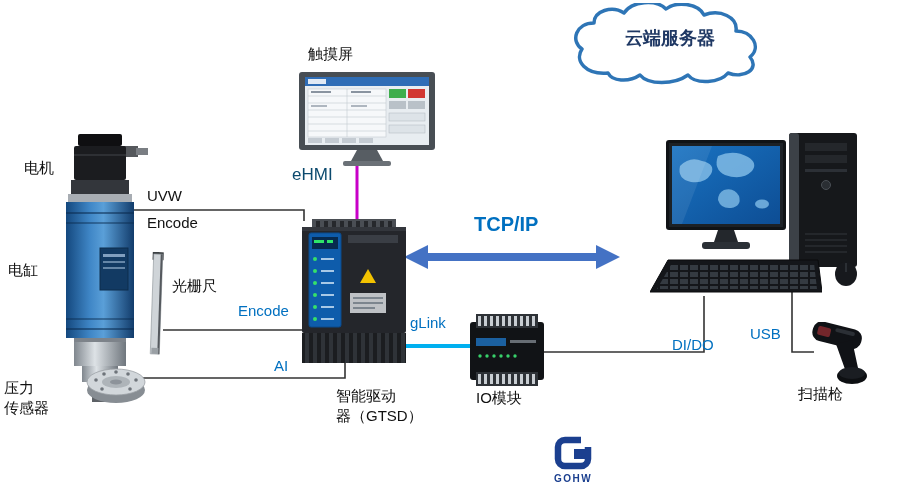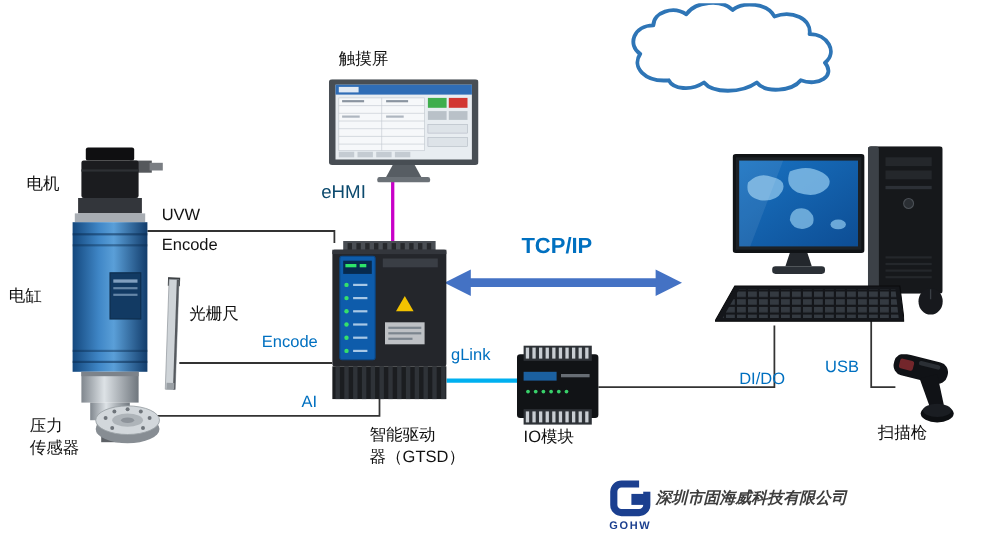--- a/index.html
+++ b/index.html
@@ -312,33 +312,33 @@
   <div class="dev" style="left:549px; top:436px;">
     <svg width="50" height="36" viewBox="0 0 50 36">
       <rect x="9" y="4" width="30" height="26" rx="7" fill="none" stroke="#1B3F8F" stroke-width="6.5"></rect>
       <rect x="32" y="0" width="14" height="11" fill="#ffffff"></rect>
       <rect x="25" y="13" width="13" height="10" fill="#1B3F8F"></rect>
     </svg>
   </div>
 
   <div class="lbl" style="left:24px; top:158px;">电机</div>
   <div class="lbl" style="left:8px; top:260px;">电缸</div>
-  <div class="lbl" style="left:4px; top:378px;margin-left:23px;">压力
+  <div class="lbl" style="left:4px; top:378px;">压力
 传感器</div>
   <div class="lbl" style="left:172px; top:276px;">光栅尺</div>
   <div class="lbl" style="left:308px; top:44px;">触摸屏</div>
   <div class="lbl magenta" style="left:292px; top:164px;">eHMI</div>
   <div class="lbl" style="left:147px; top:186px;">UVW</div>
   <div class="lbl" style="left:147px; top:213px;">Encode</div>
   <div class="lbl blue" style="left:238px; top:301px;">Encode</div>
   <div class="lbl blue" style="left:274px; top:356px;">AI</div>
   <div class="lbl tcpip" style="left:474px; top:211px;">TCP/IP</div>
   <div class="lbl blue" style="left:410px; top:313px;">gLink</div>
   <div class="lbl" style="left:476px; top:388px;">IO模块</div>
   <div class="lbl blue" style="left:672px; top:324px;margin-top:11px;">DI/DO</div>
   <div class="lbl blue" style="left:750px; top:324px;">USB</div>
   <div class="lbl" style="left:798px; top:384px;">扫描枪</div>
+  <div class="lbl cloudtxt" style="left:566px; top:26px; width:208px;">云端服务器</div>
   <div class="lbl" style="left:336px; top:386px;">智能驱动
 器（GTSD）</div>
-  <div class="lbl company" style="left:596px; top:444px;">深圳市固海威科技有限公司</div>
   <div class="lbl logotxt" style="left:544px; top:472px; width:58px;">GOHW</div>
 
 </div>
 
 </body></html>

